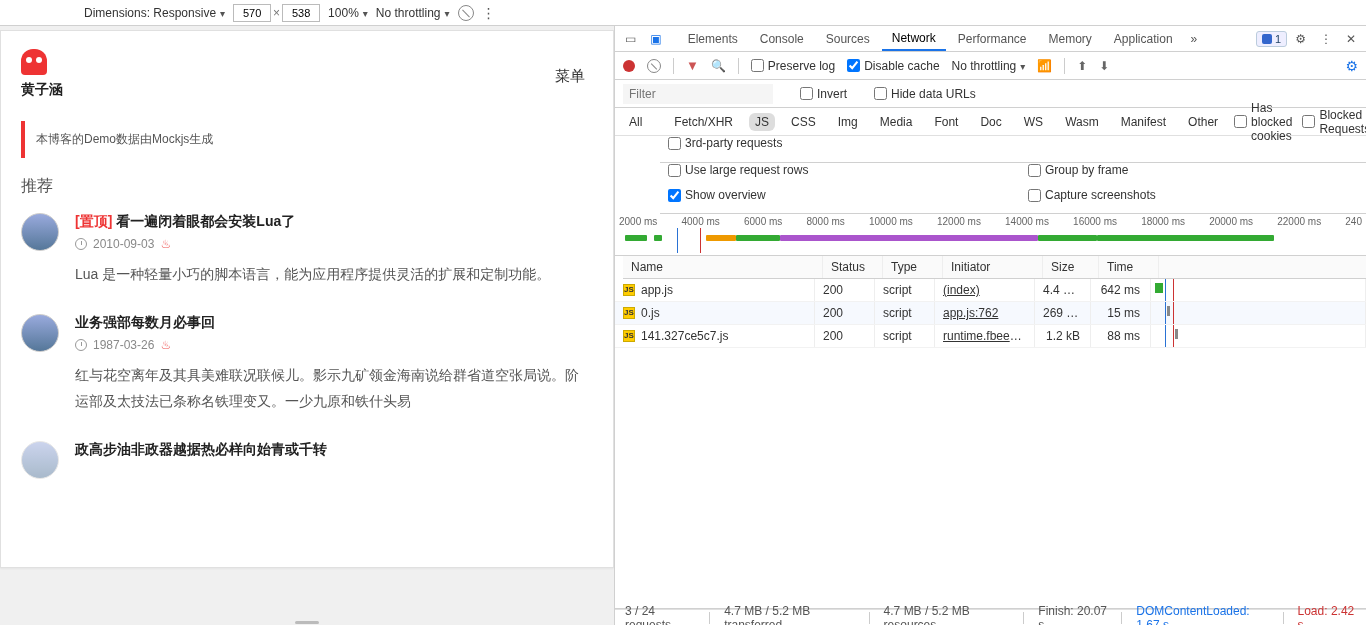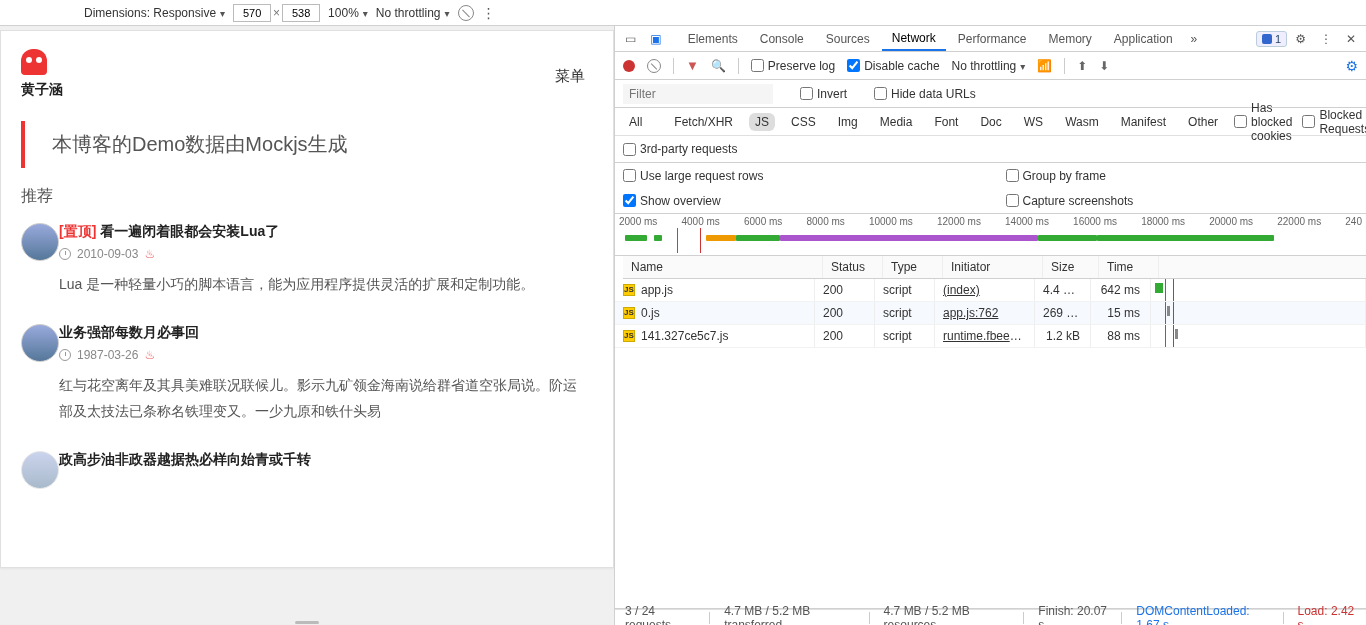--- a/index.html
+++ b/index.html
@@ -24,24 +24,24 @@
 .viewport-col { width: 614px; background: #f0f0f0; display: flex; flex-direction: column; }
 .vp-canvas { flex: 1; display: flex; justify-content: center; align-items: flex-start; padding-top: 4px; overflow: hidden; }
 .vp-page { width: 648px; height: 538px; background: #fff; border: 1px solid #e0e0e0; box-shadow: 0 1px 2px rgba(0,0,0,.05); padding: 18px 28px 8px 20px; overflow: hidden; }
 .vp-header { display: flex; align-items: flex-start; justify-content: space-between; }
 .ghost-brand { display: flex; flex-direction: column; align-items: flex-start; }
 .ghost-icon { width: 26px; height: 26px; background: #e33; border-radius: 12px 12px 4px 4px; position: relative; margin-bottom: 6px; }
 .ghost-icon::before, .ghost-icon::after { content: ""; position: absolute; width: 6px; height: 6px; background: #fff; border-radius: 50%; top: 8px; }
 .ghost-icon::before { left: 5px; } .ghost-icon::after { right: 5px; }
 .brand-name { font-size: 14px; font-weight: 700; color: #222; }
 .menu-link { font-size: 15px; color: #333; margin-top: 18px; }
-.banner { margin: 22px 0 18px 0; border-left: 4px solid #e33; padding: 10px 0 10px 27px; font-size: 20px; color: #555; background: #fff; }
+.banner { margin: 22px 0 18px 0; border-left: 4px solid #e33; padding: 10px 0 10px 11px; font-size: 12px; color: #555; background: #fff; }
 .section-title { font-size: 16px; color: #555; margin: 8px 0 16px 0; }
 
-.post { display: flex; margin-bottom: 26px; }
+.post { display: flex; gap: 16px; margin-bottom: 26px; }
 .avatar { width: 38px; height: 38px; border-radius: 50%; background: linear-gradient(#9ad,#579); border:1px solid #ccc; flex-shrink: 0; }
 .post-body { flex: 1; }
 .post-title { font-size: 14px; font-weight: 700; color: #222; margin-bottom: 6px; }
 .post-title .pinned { color: #e33; margin-right: 4px; }
 .post-meta { display: flex; align-items: center; gap: 6px; color: #888; font-size: 12px; margin-bottom: 10px; }
 .clock { width: 12px; height: 12px; border: 1px solid #999; border-radius: 50%; position: relative; }
 .clock::after { content: ""; position: absolute; left: 5px; top: 2px; width: 1px; height: 4px; background: #999; }
 .flame { color: #e55; font-size: 12px; }
 .post-text { font-size: 14px; color: #555; line-height: 1.9; }
 .vp-resize-handle { height: 6px; display:flex; justify-content:center; align-items:center; }
@@ -66,21 +66,21 @@
 .gear-blue { color: #1a73e8; font-size: 14px; }
 
 .dt-filterbar { height: 28px; display: flex; align-items: center; border-bottom: 1px solid #d0d0d0; padding: 0 8px; gap: 27px; }
 .filter-box { width: 150px; height: 20px; border: none; background: #f5f5f5; padding: 2px 6px; font-size: 12px; }
 
 .dt-typebar { height: 28px; display: flex; align-items: center; border-bottom: 1px solid #e0e0e0; padding: 0 8px; gap: 10px; font-size: 12px; }
 .type-chip { padding: 2px 6px; border-radius: 6px; cursor: pointer; color: #333; }
 .type-chip.active { background: #ddd; }
 .type-sep { width:1px; height:14px; background:#ccc; }
 
-.dt-optbar, .dt-optbar2 { height: 26px; display: flex; align-items: center; padding: 0 8px; gap: 30px; font-size: 12px; }
+.dt-optbar, .dt-optbar2 { height: 26px; display: flex; align-items: flex-start; padding: 0 8px; gap: 30px; font-size: 12px; margin-left: 45px; }
 .dt-optbar2 { border-bottom: 1px solid #d0d0d0; }
 .opt-col { flex:1; }
 
 .dt-overview { height: 42px; position: relative; border-bottom: 1px solid #d0d0d0; background: #fff; }
 .ov-ticks { position: absolute; top: 2px; left: 4px; right: 4px; display:flex; justify-content:space-between; font-size: 10px; color:#666; }
 .ov-bars { position:absolute; top: 20px; left: 10px; right: 4px; height: 8px; }
 .ov-bar { position:absolute; height:6px; top:1px; border-radius:1px; }
 .ov-line { position:absolute; top:14px; bottom:2px; width:1px; }
 
 .dt-grid-wrap { flex: 1; display:flex; flex-direction:column; min-height:0; }

